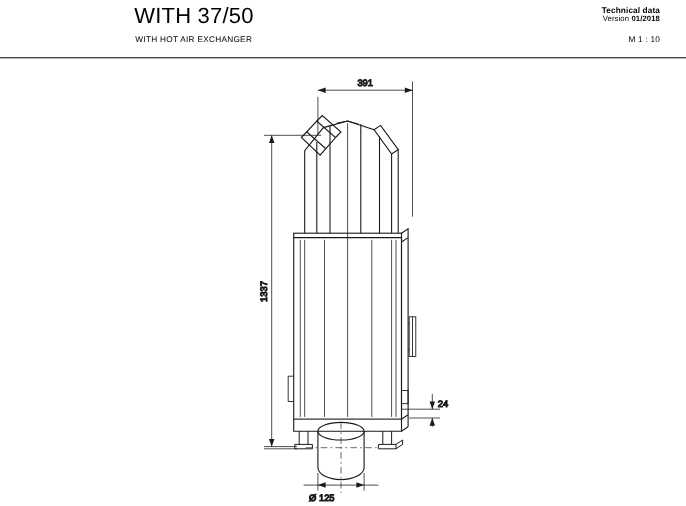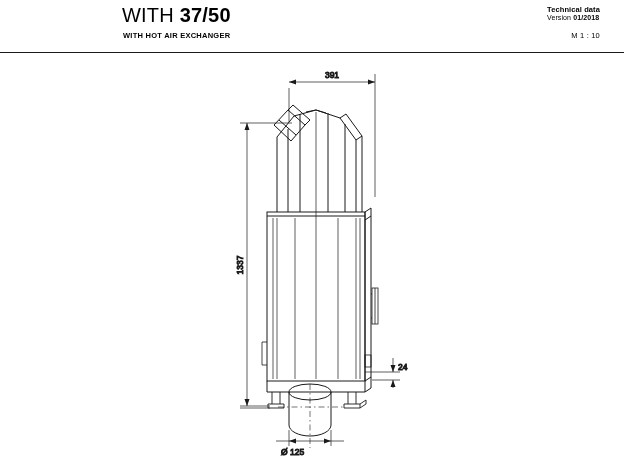--- a/index.html
+++ b/index.html
@@ -25,36 +25,37 @@
   }
   .title {
     position: absolute;
     left: 122px;
     top: 4px;
     font-size: 20px;
     letter-spacing: 0.2px;
     white-space: nowrap;
   }
   .title .model {
-    font-weight: bold;
+    font-weight: normal;
     text-align: center;
   }
   .subtitle {
     position: absolute;
     left: 123px;
     top: 31px;
     font-size: 7.5px;
-    font-weight: bold;
+    font-weight: normal;
     letter-spacing: 0.25px;
     white-space: nowrap;
   }
   .tech-block {
     position: absolute;
     right: 24px;
     top: 5px;
+    text-align: right;
     line-height: 1.25;
   }
   .tech-title {
     font-size: 7.5px;
     font-weight: bold;
     letter-spacing: 0.1px;
   }
   .tech-version {
     font-size: 7px;
     letter-spacing: 0.1px;

